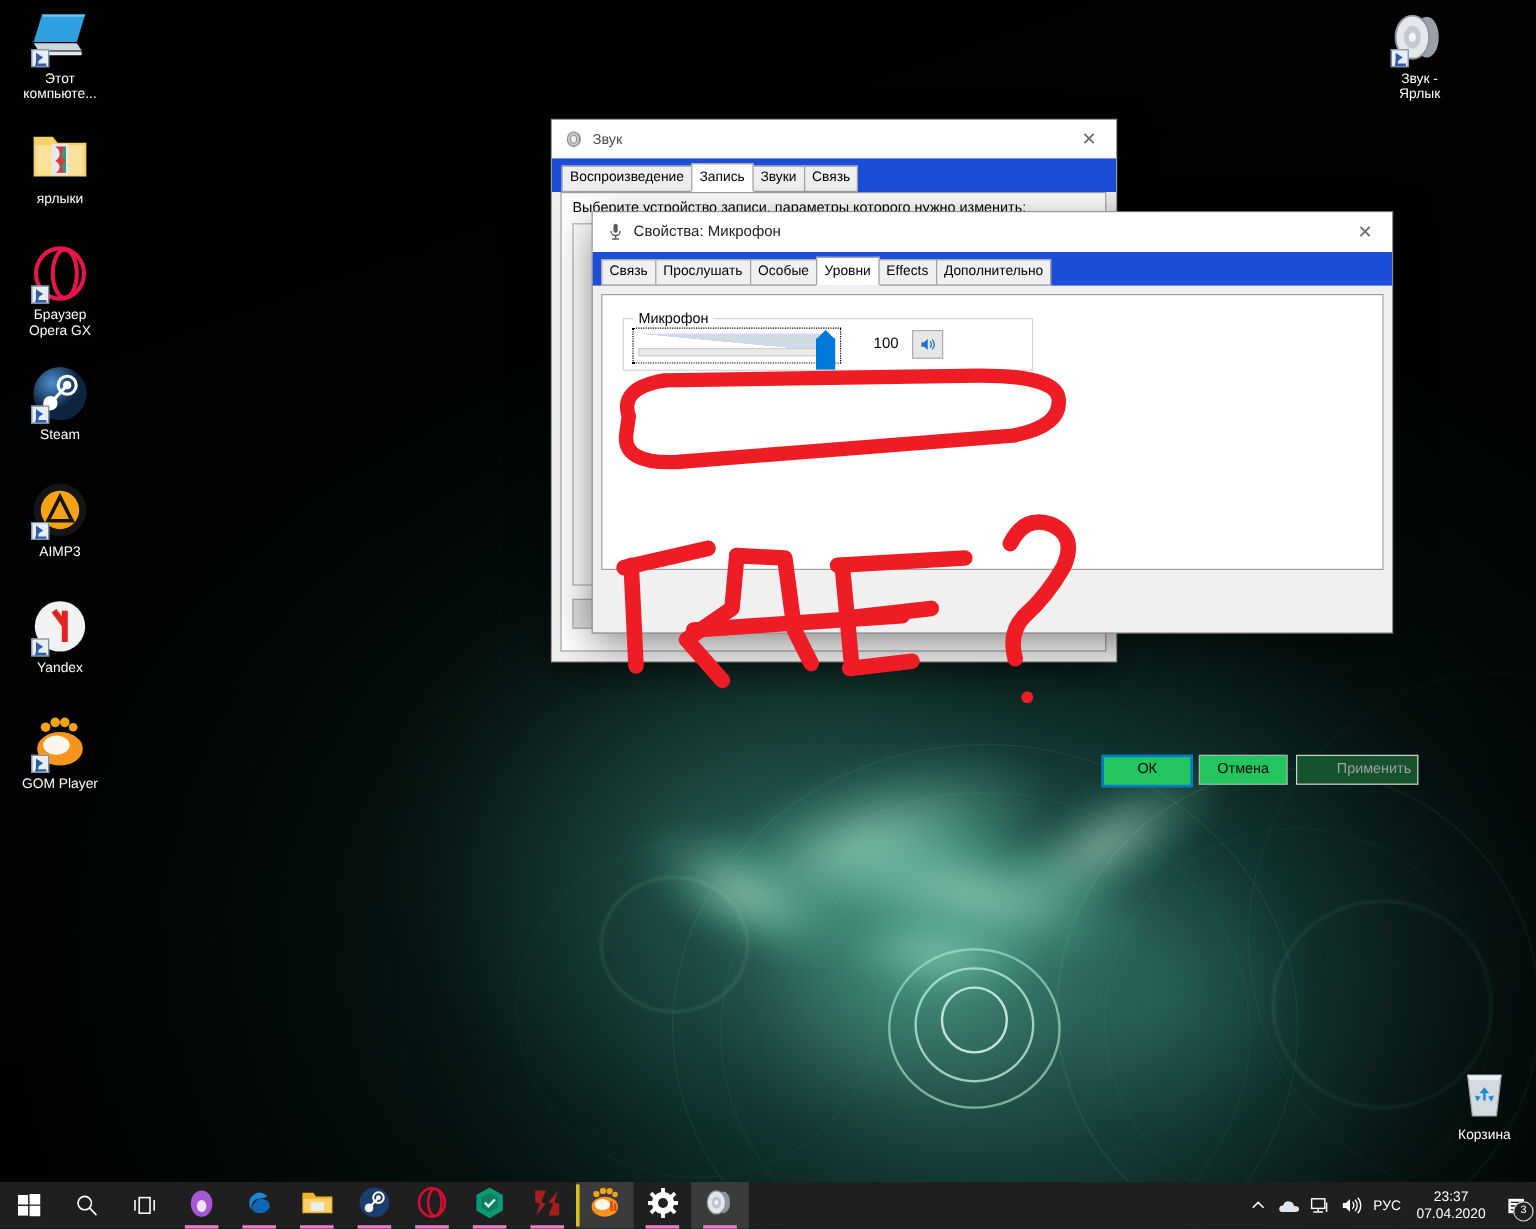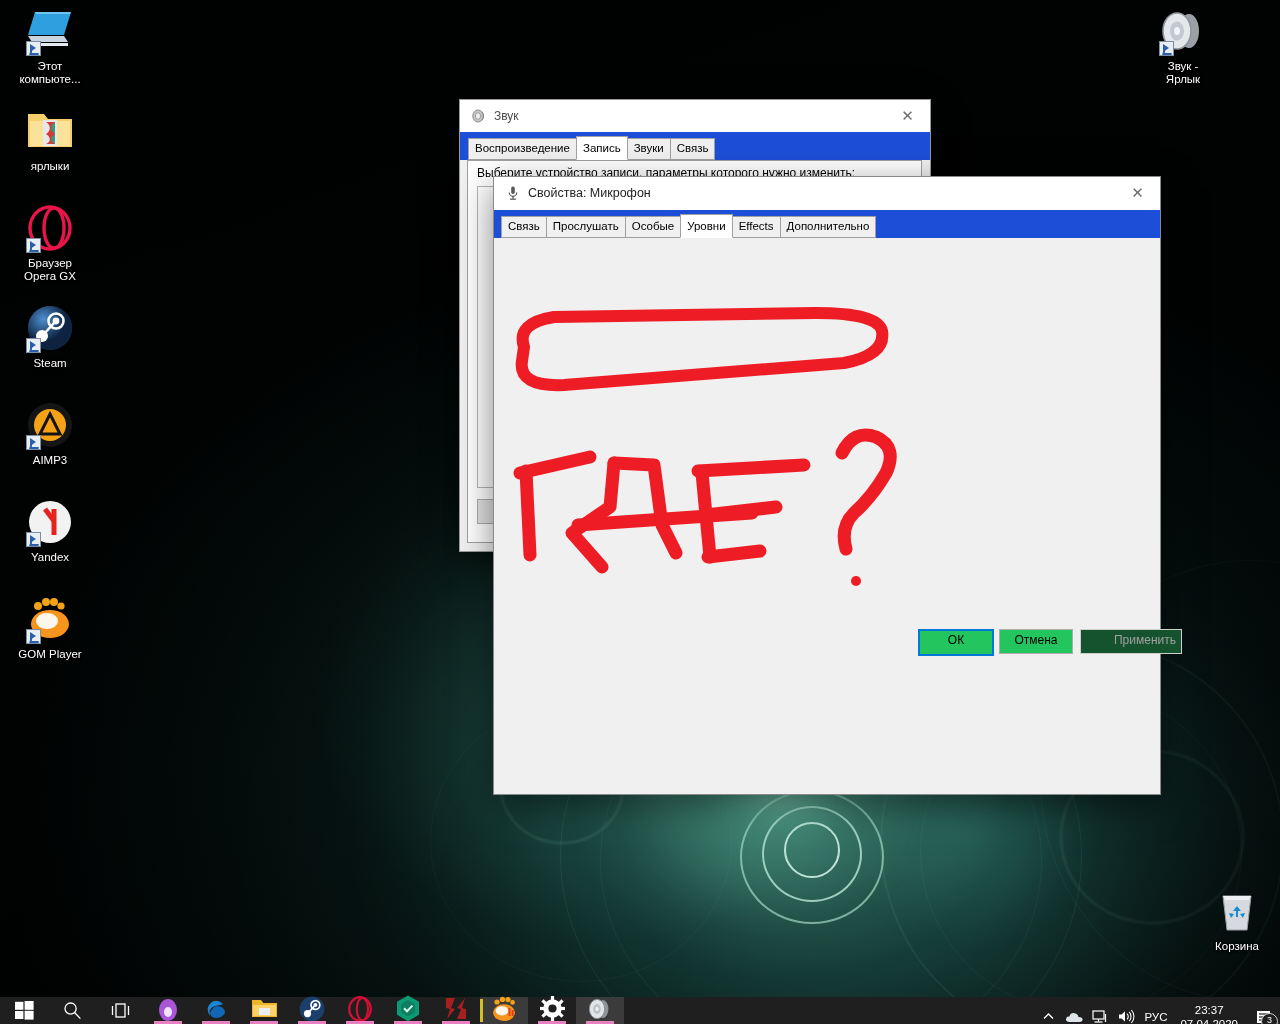--- a/index.html
+++ b/index.html
@@ -53,21 +53,21 @@
 
   
   #sound-window{left:460px;top:100px;width:470px;height:451px;}
   #sound-window .tabbody{left:7px;top:60px;right:8px;bottom:8px;}
   .sw-hint{position:absolute;left:16px;top:64px;font-size:12px;color:#000;}
   .sw-listbox{position:absolute;left:16px;top:84px;width:428px;height:280px;border:1px solid #b5b5b5;background:#fff;}
   .sw-btn{position:absolute;border:1px solid #adadad;background:#e1e1e1;font-size:12px;
     height:23px;line-height:21px;text-align:center;color:#000;}
 
   
-  #props-dialog{left:494px;top:177px;width:666px;height:617px;background:#f0f0f0;
+  #props-dialog{left:494px;top:177px;width:666px;height:350px;background:#f0f0f0;
     box-shadow:0 0 0 1px #8a8a8a, 0 10px 34px rgba(0,0,0,.5);}
   #props-dialog .win-title{height:32px;}
   #props-dialog .tabstrip{padding-left:7px;}
   #props-dialog .tabbody{left:7px;top:68px;right:7px;bottom:52px;background:#fff;overflow:hidden;}
   .group{position:absolute;border:1px solid #d4d4d4;background:#fff;}
   .group-legend{position:absolute;top:-8px;left:8px;background:#fff;padding:0 4px;font-size:12px;color:#000;}
   .slider-focus{position:absolute;border:1px dotted #000;}
   .slider-track{position:absolute;background:#e9e9e9;border:1px solid #cfcfcf;height:5px;}
   .slider-wedge{position:absolute;}
   .thumb{position:absolute;width:16px;height:26px;background:#0078d7;}
@@ -78,21 +78,21 @@
     display:flex;align-items:center;justify-content:center;}
   .dlg-btn{position:absolute;width:72px;height:23px;border:1px solid #adadad;background:#22c55e;
     font-size:12px;line-height:21px;text-align:center;color:#000;}
   .dlg-btn.primary{border:2px solid #0078d7;line-height:19px;}
   .dlg-btn.disabled{color:#a0a0a0;background:#14532d;border-color:#cfcfcf;padding-left:28px;}
 
   
   #annotation{position:absolute;left:494px;top:177px;width:666px;height:483px;pointer-events:none;}
 
   
-  #taskbar{position:absolute;left:0;bottom:0;width:1280px;height:27px;background:#1f1f1f;display:flex;align-items:stretch;}
+  #taskbar{position:absolute;left:0;bottom:0;width:1280px;height:39px;background:#1f1f1f;display:flex;align-items:stretch;}
   .tb-item{width:48px;display:flex;align-items:center;justify-content:center;position:relative;}
   .tb-item.active{background:#3b3b3b;}
   .tb-item.running:after{content:"";position:absolute;left:10px;right:10px;bottom:0;height:3px;background:#e87fc0;}
   .tb-item.active-bar:before{content:"";position:absolute;left:0;top:2px;bottom:2px;width:3px;background:#d4c020;}
   #start-btn{width:48px;display:flex;align-items:center;justify-content:center;}
   #tray{margin-left:auto;display:flex;align-items:center;color:#fff;font-size:11.5px;height:39px;}
   .tray-ico{width:26px;display:flex;align-items:center;justify-content:center;height:39px;}
   #clock{text-align:center;line-height:14px;font-size:11.5px;padding:0 8px 0 4px;}
   #notif{width:34px;display:flex;align-items:center;justify-content:center;position:relative;height:39px;}
   .badge{position:absolute;right:2px;bottom:6px;width:15px;height:15px;border-radius:50%;
@@ -279,20 +279,39 @@
     <span class="win-close">✕</span>
   </div>
   <div class="tabstrip" id="props-tabs">
       <div class="tab">Связь</div>
       <div class="tab">Прослушать</div>
       <div class="tab">Особые</div>
       <div class="tab active">Уровни</div>
       <div class="tab">Effects</div>
       <div class="tab">Дополнительно</div>
     </div>
+  <div class="tabbody">
+    <div class="group" style="left:17px;top:19px;width:340px;height:42px;">
+      <span class="group-legend">Микрофон</span>
+      <div class="slider-focus" style="left:7px;top:7px;width:172px;height:28px;">
+        <div class="slider-wedge" style="left:4px;top:4px;width:160px;height:15px;
+             background:linear-gradient(to top right, rgba(200,216,226,0) 49.4%, #cfdbe4 50%);"></div>
+        <div class="slider-track" style="left:4px;top:16px;width:160px;"></div>
+        <div class="thumb" style="left:152px;top:8px;"></div>
+      </div>
+      <div class="lvl-val" style="left:208px;top:13px;">100</div>
+      <div class="spk-btn" style="left:240px;top:9px;">
+        <svg width="15" height="14" viewBox="0 0 16 14">
+          <path d="M2 5h2.4L7.6 2v10L4.4 9H2z" fill="#1a72c8"></path>
+          <path d="M9.6 4.2a3.8 3.8 0 0 1 0 5.6" stroke="#1a72c8" stroke-width="1.2" fill="none"></path>
+          <path d="M11.6 2.6a6.2 6.2 0 0 1 0 8.8" stroke="#1a72c8" stroke-width="1.2" fill="none"></path>
+        </svg>
+      </div>
+    </div>
+  </div>
   <div class="dlg-btn primary" style="left:424px;top:452px;">ОК</div>
   <div class="dlg-btn" style="left:505px;top:452px;">Отмена</div>
   <div class="dlg-btn disabled" style="left:586px;top:452px;">Применить</div>
 </div>
 
 <svg id="annotation" viewBox="0 0 666 483">
   <g fill="none" stroke="#ee1d25" stroke-width="12" stroke-linecap="round" stroke-linejoin="round">
     <path d="M30 170 Q22 146 60 140 L322 136 Q384 136 388 154 Q392 178 350 186 L70 208 Q24 210 28 184 Z"></path>
   </g>
   <g fill="none" stroke="#ee1d25" stroke-width="13" stroke-linecap="round" stroke-linejoin="round">

